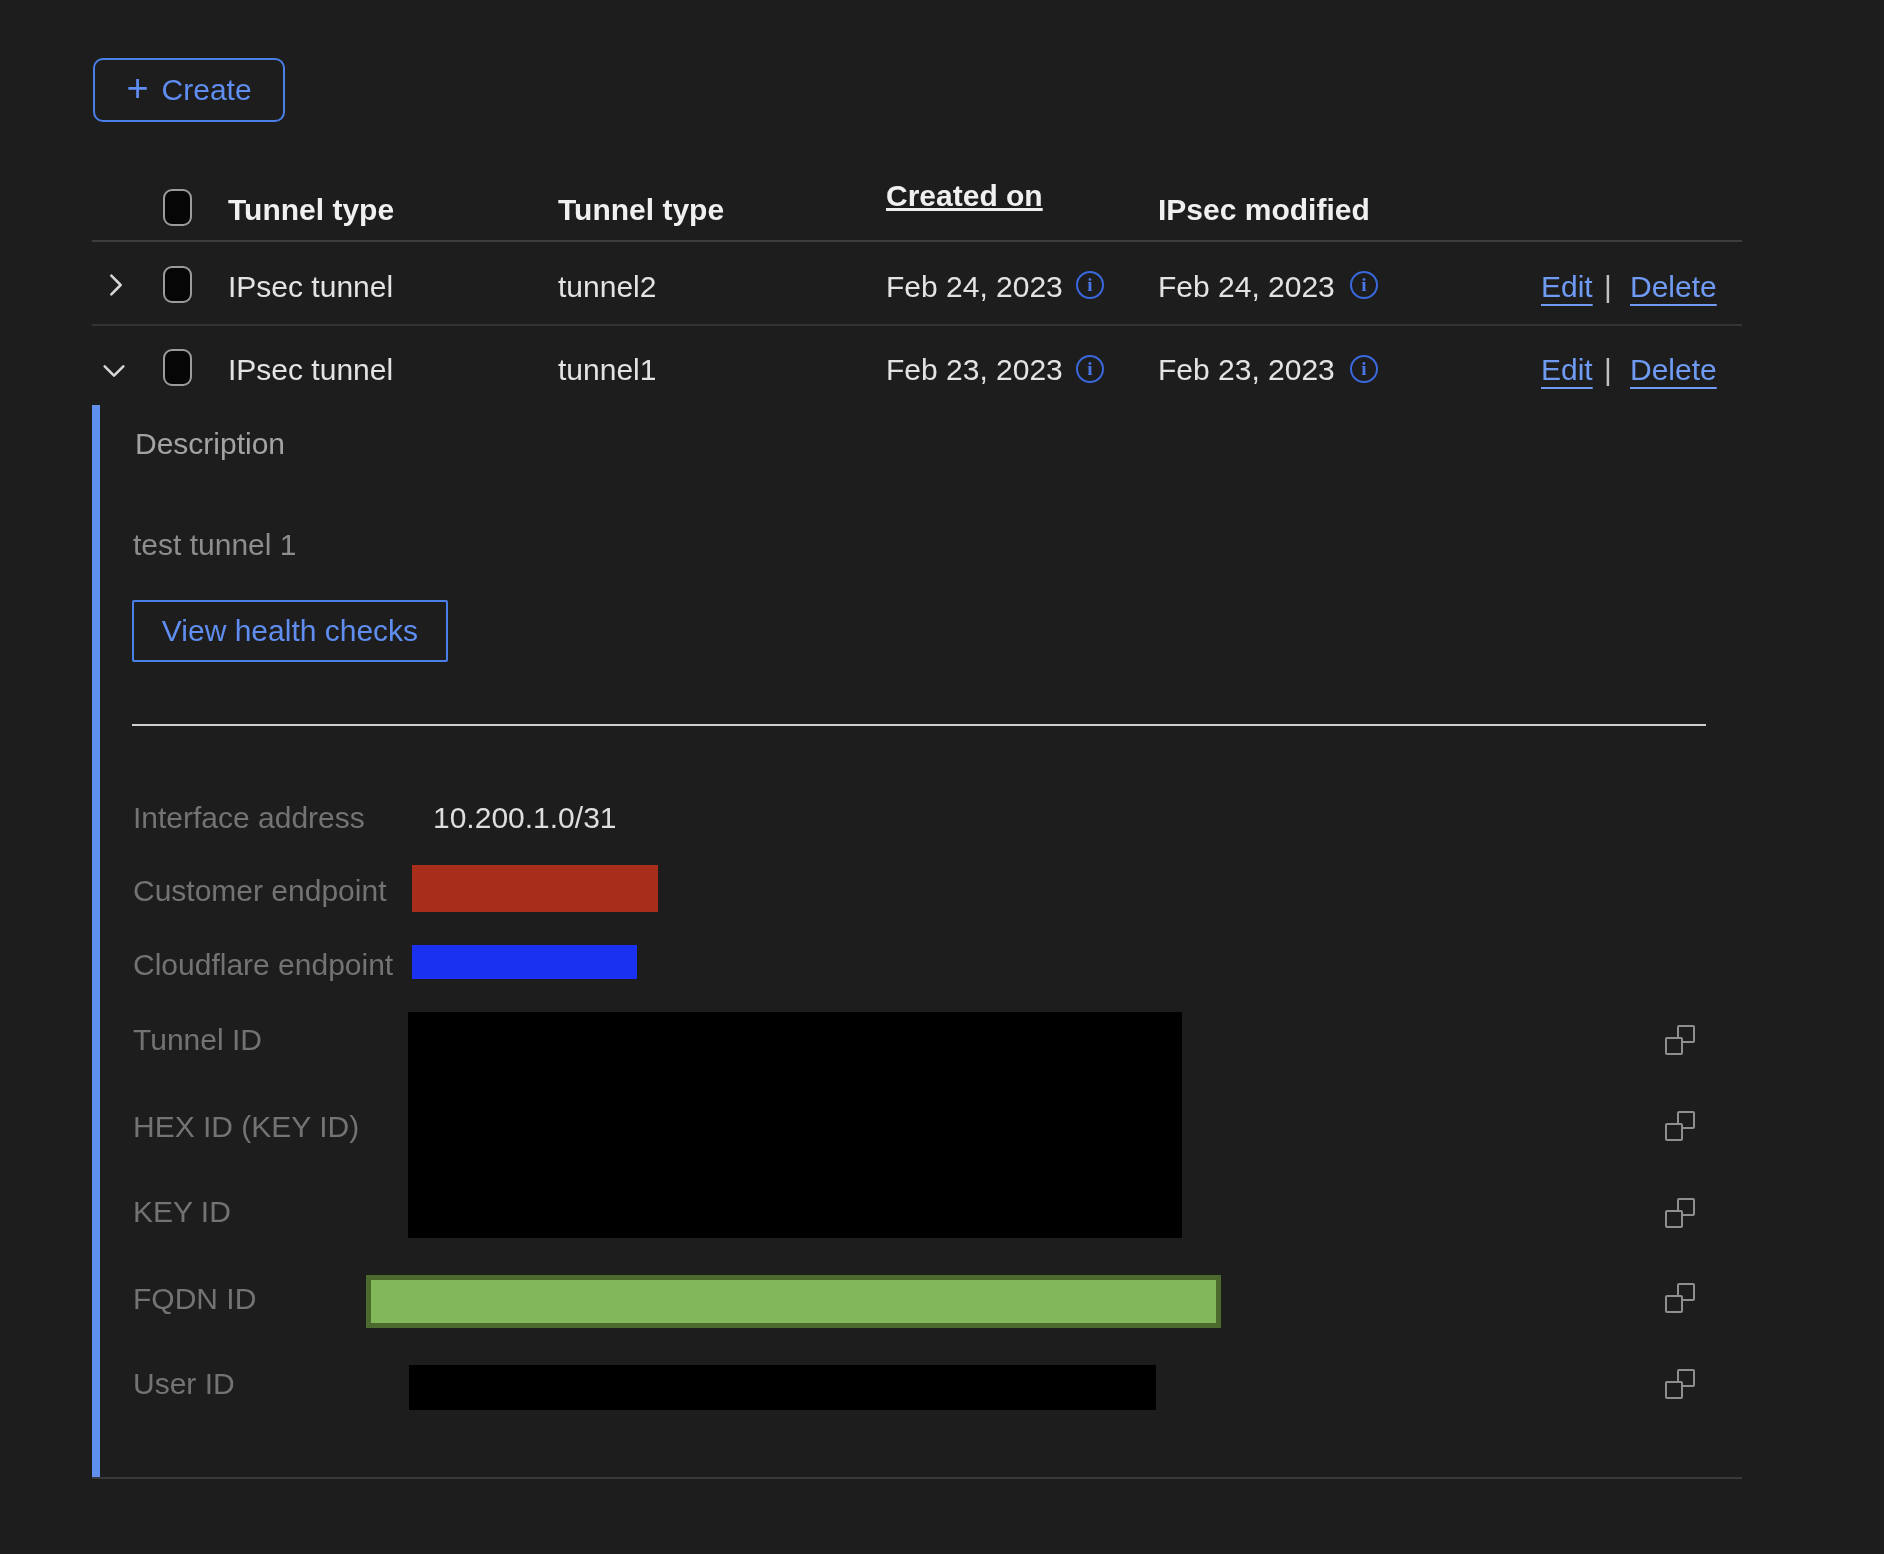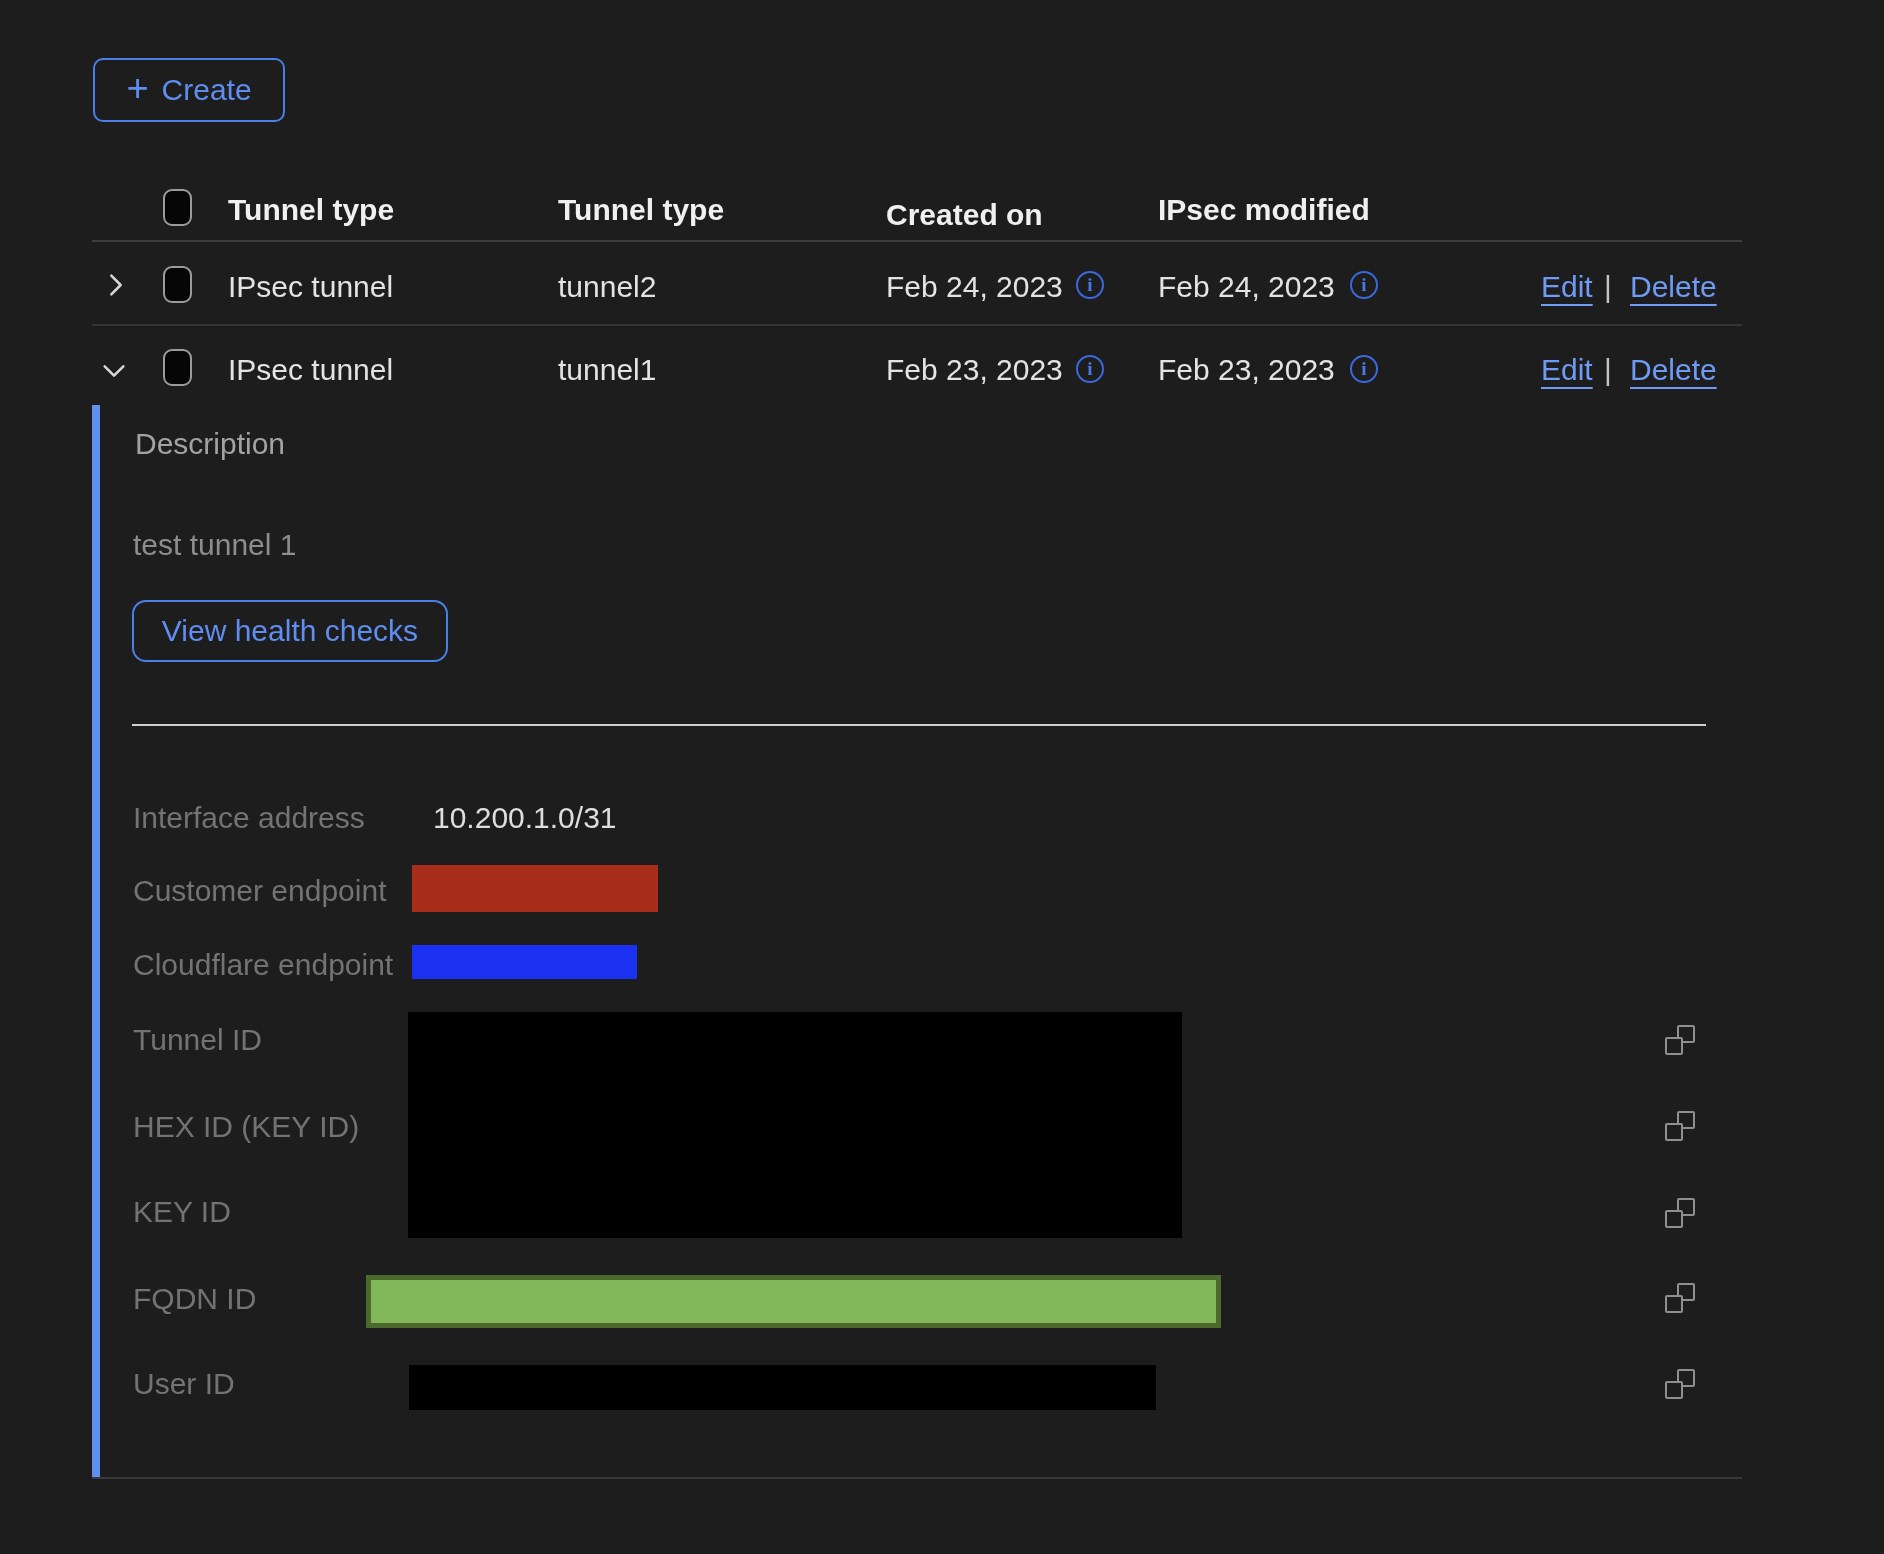--- a/index.html
+++ b/index.html
@@ -39,21 +39,21 @@
     text-underline-offset:7px;text-decoration-thickness:2px;cursor:pointer;
   }
   .pipe{position:absolute;color:#c2c2c2;}
 
   
   .accent-bar{position:absolute;left:92px;top:405px;width:8px;height:1072px;background:#5f90ec;}
   .desc-label{position:absolute;left:135px;top:427px;color:#a3a3a3;}
   .desc-value{position:absolute;left:133px;top:528px;color:#8d8d8d;}
   .health-btn{
     position:absolute;left:132px;top:600px;width:316px;height:62px;
-    border:2px solid #4a7fe8;border-radius:14px;background:transparent;
+    border:2px solid #4a7fe8;border-radius:2px;background:transparent;
     color:#5f8df0;font-size:30px;font-family:"Liberation Sans",sans-serif;cursor:pointer;
     display:flex;align-items:center;justify-content:center;
   }
   .light-divider{position:absolute;left:132px;top:724px;width:1574px;height:2px;background:#cfcfcf;}
 
   .field-label{position:absolute;left:133px;color:#737373;}
   .field-value{position:absolute;color:#dedede;}
 
   .redact{position:absolute;}
   .redact.red{left:412px;top:865px;width:246px;height:47px;background:#a92d1b;}
@@ -83,21 +83,21 @@
 <div id="screen">
 
   <button class="create-btn">
     <span class="plus">+</span>
     <span>Create</span>
   </button>
 
   <div class="checkbox" style="left:163px;top:189px;"></div>
   <div class="abs hdr" style="left:228px;top:193px;">Tunnel type</div>
   <div class="abs hdr" style="left:558px;top:193px;">Tunnel type</div>
-  <div class="abs hdr" style="left:886px;top:198px;">Created on</div>
+  <div class="abs hdr" style="left:886px;top:179px;text-decoration:underline;">Created on</div>
   <div class="abs hdr" style="left:1158px;top:193px;">IPsec modified</div>
   <div class="divider" style="left:92px;top:240px;width:1650px;"></div>
 
   <div>
     <svg class="chev" style="left:102px;top:271px;" width="28" height="28" viewBox="0 0 24 24">
       <path d="M8 4l8 8-8 8" fill="none" stroke="#d6d6d6" stroke-width="2.2" stroke-linecap="round" stroke-linejoin="round"></path>
     </svg>
     <div class="checkbox" style="left:163px;top:266px;"></div>
     <div class="cell" style="left:228px;top:270px;">IPsec tunnel</div>
     <div class="cell" style="left:558px;top:270px;">tunnel2</div>

